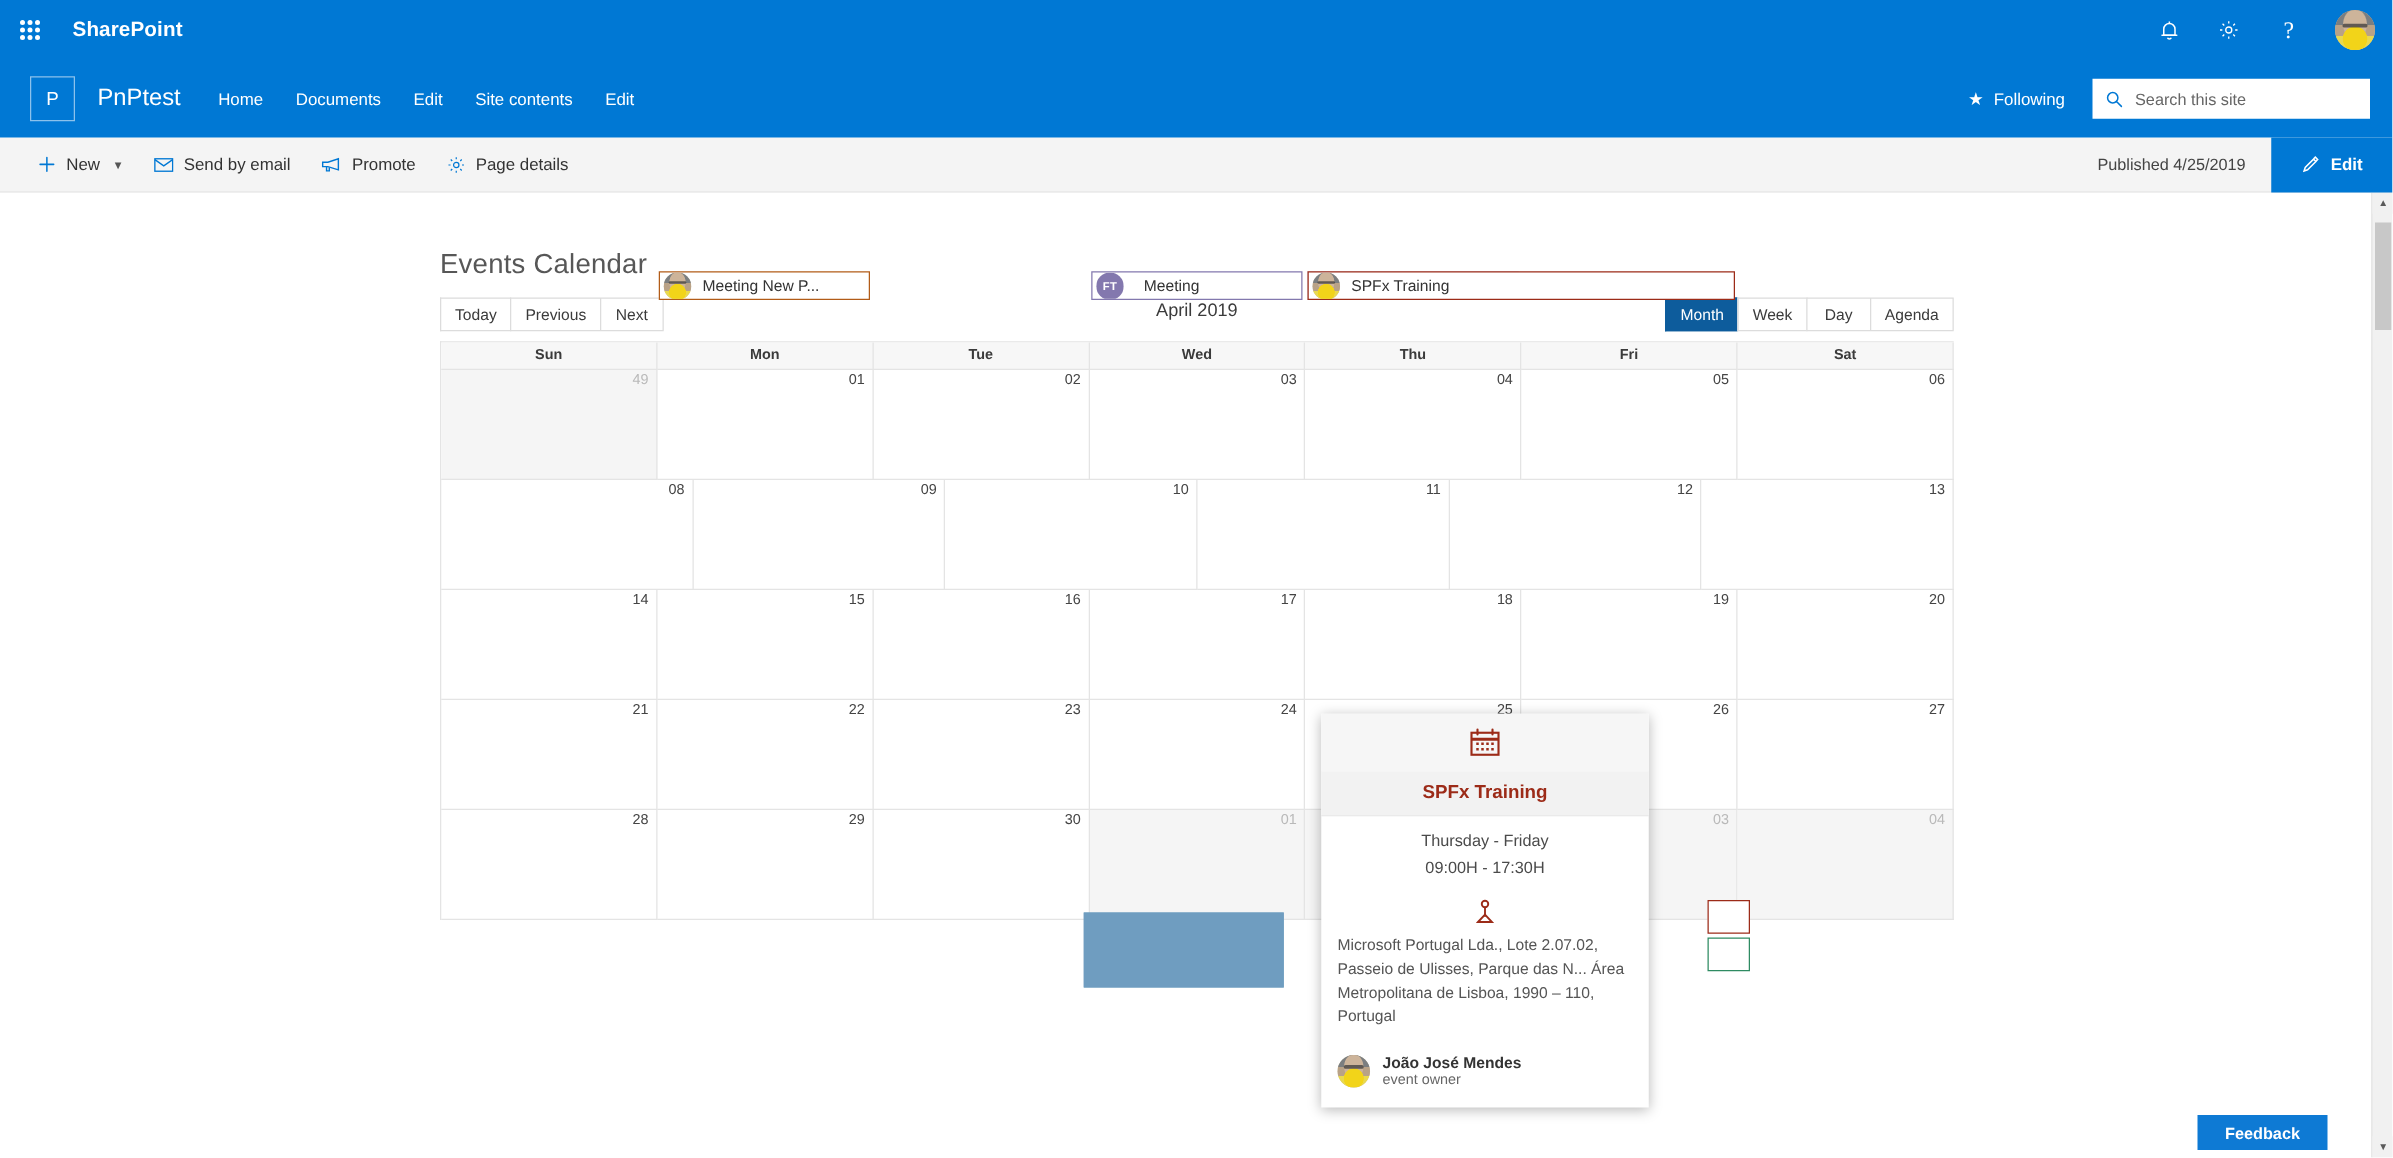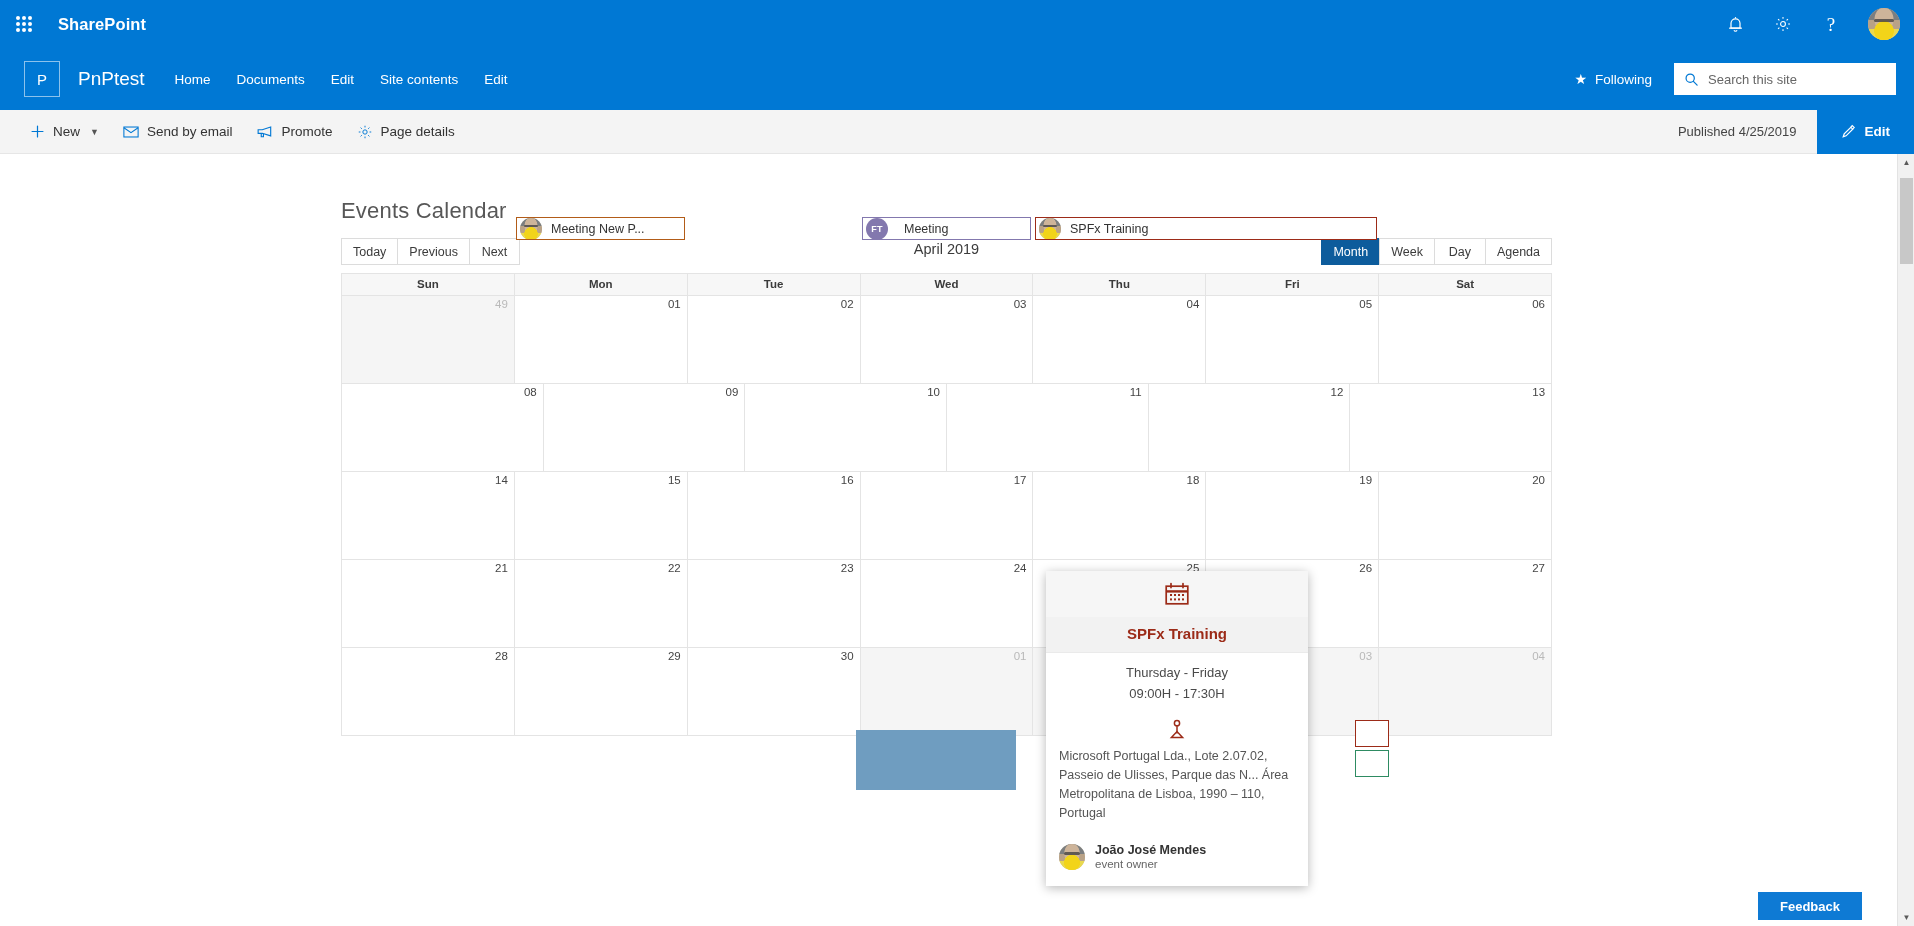--- a/index.html
+++ b/index.html
@@ -198,20 +198,21 @@
     font-size: 13.5px;
     font-weight: bold;
     cursor: pointer;
   }
 
   
   .canvas {
     position: relative;
     height: calc(926px - 48px - 62px - 44px);
     overflow: hidden;
+    margin-left: 11px;
   }
   .webpart {
     position: absolute;
     left: 341px;
     top: 44px;
     width: 1211px;
   }
   .wp-title {
     font-size: 22px;
     color: #575757;

